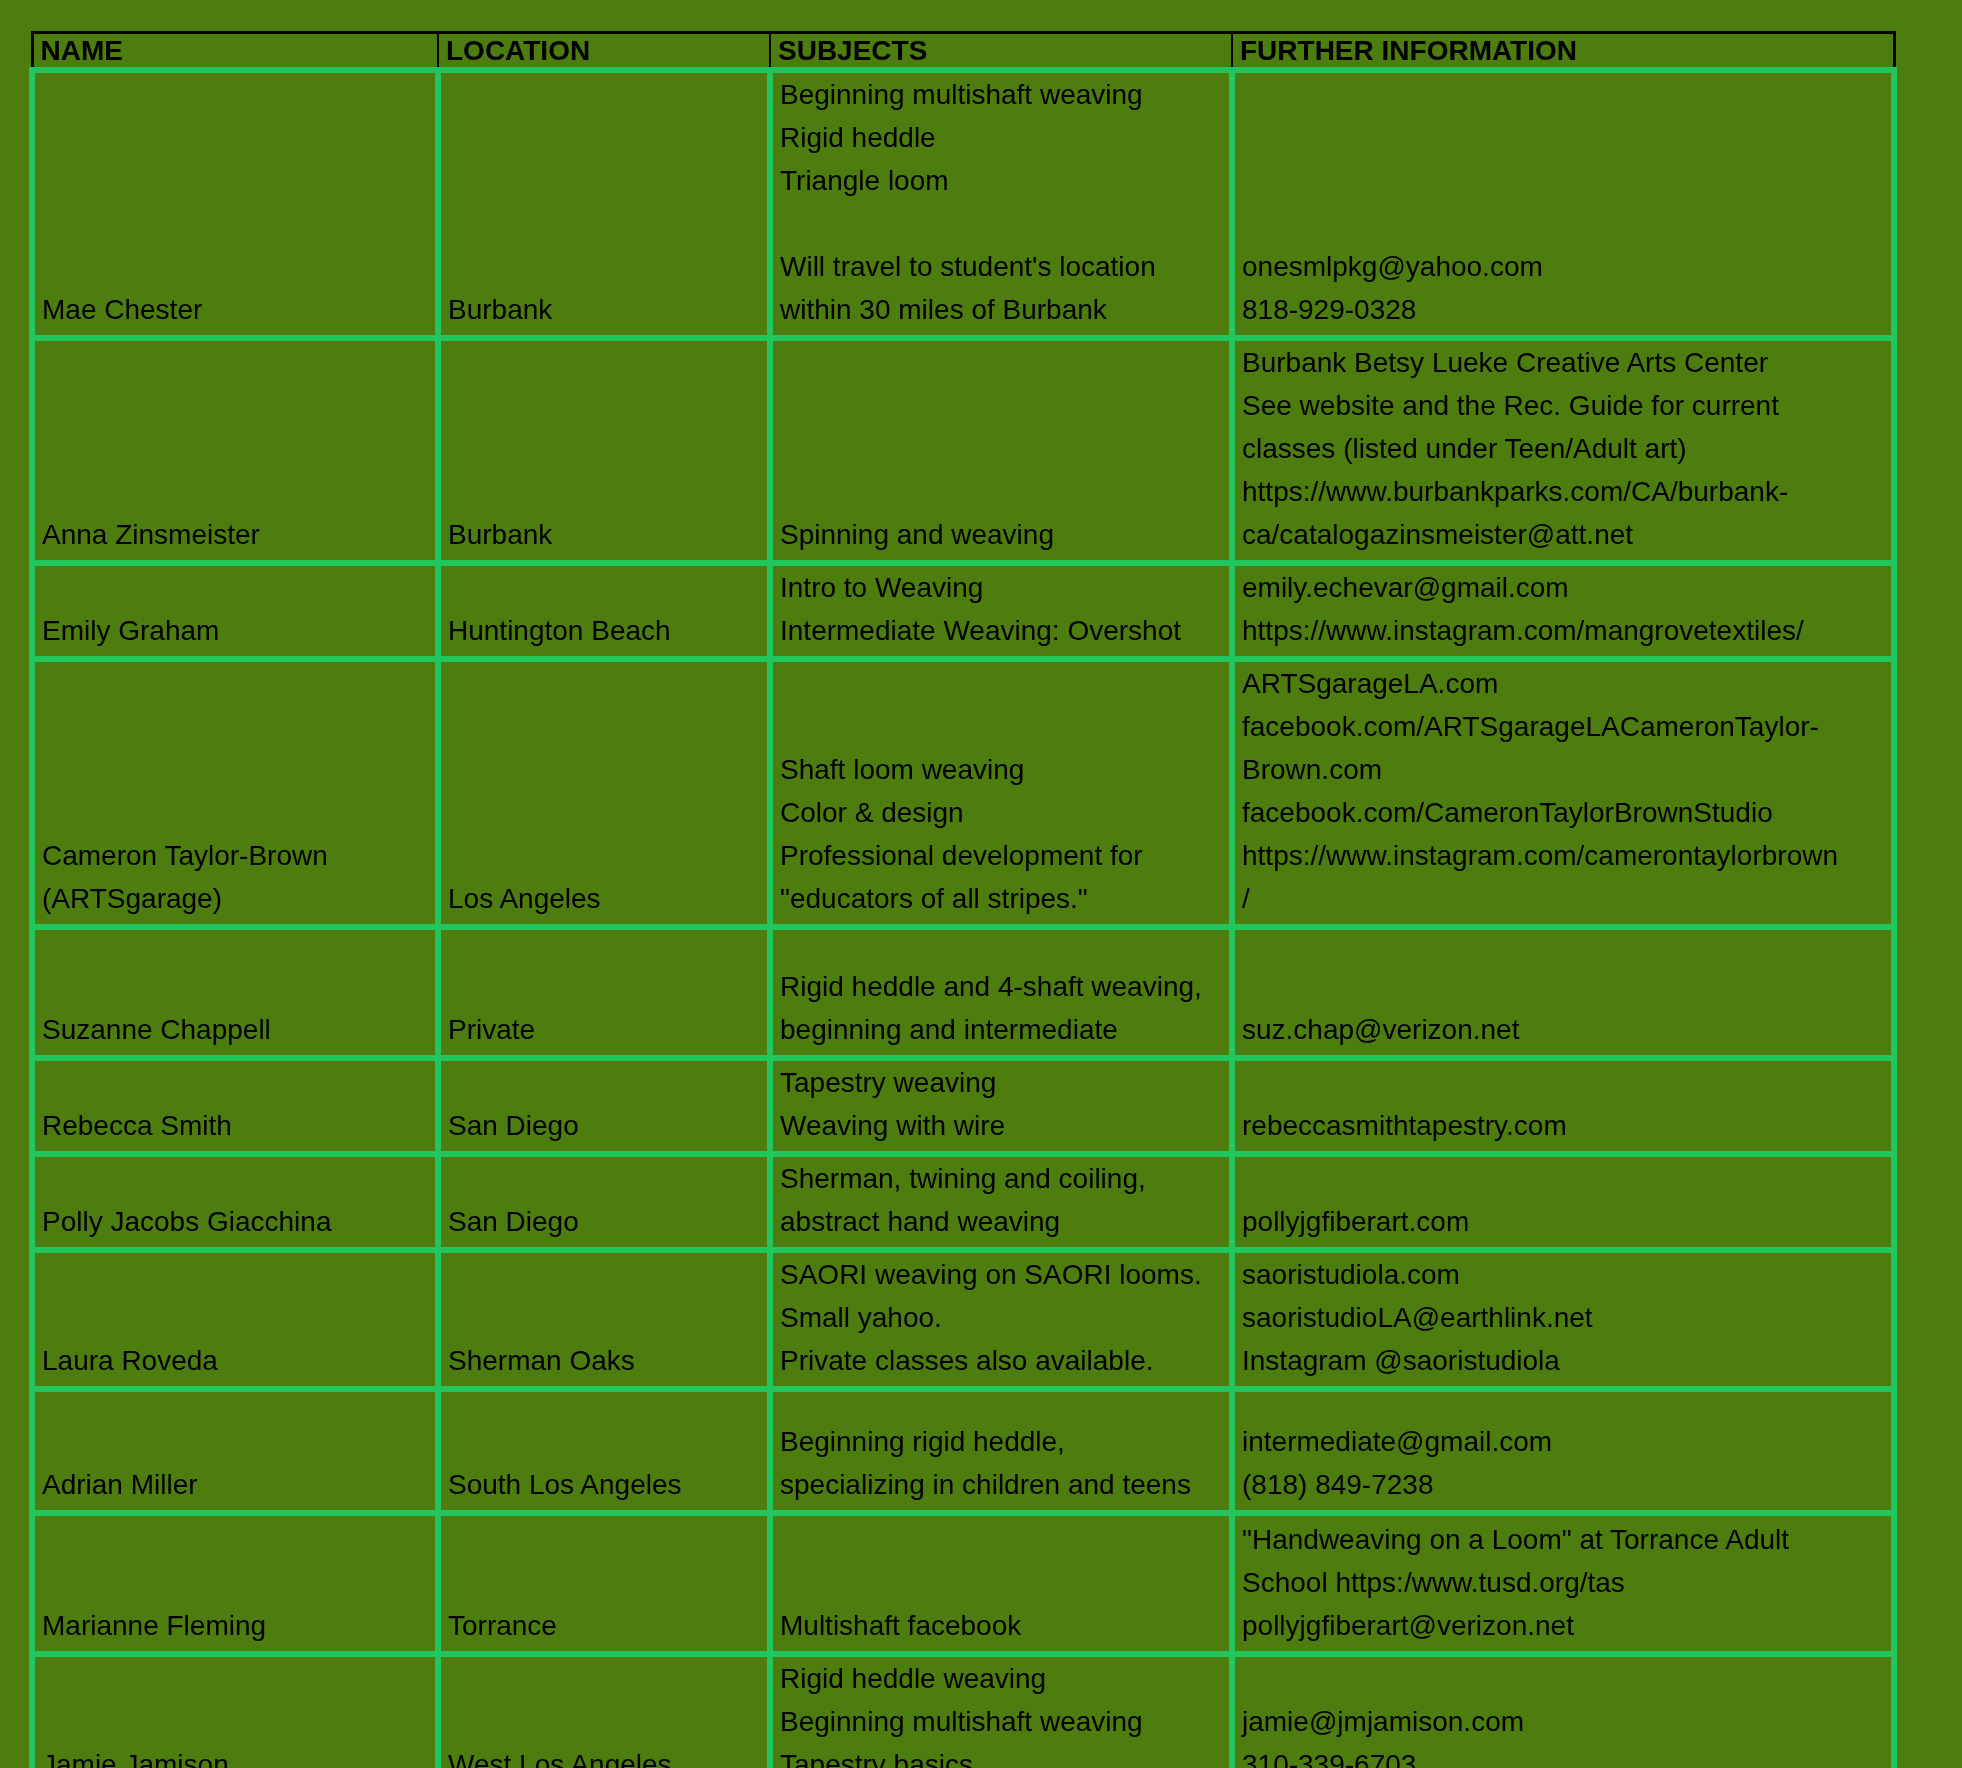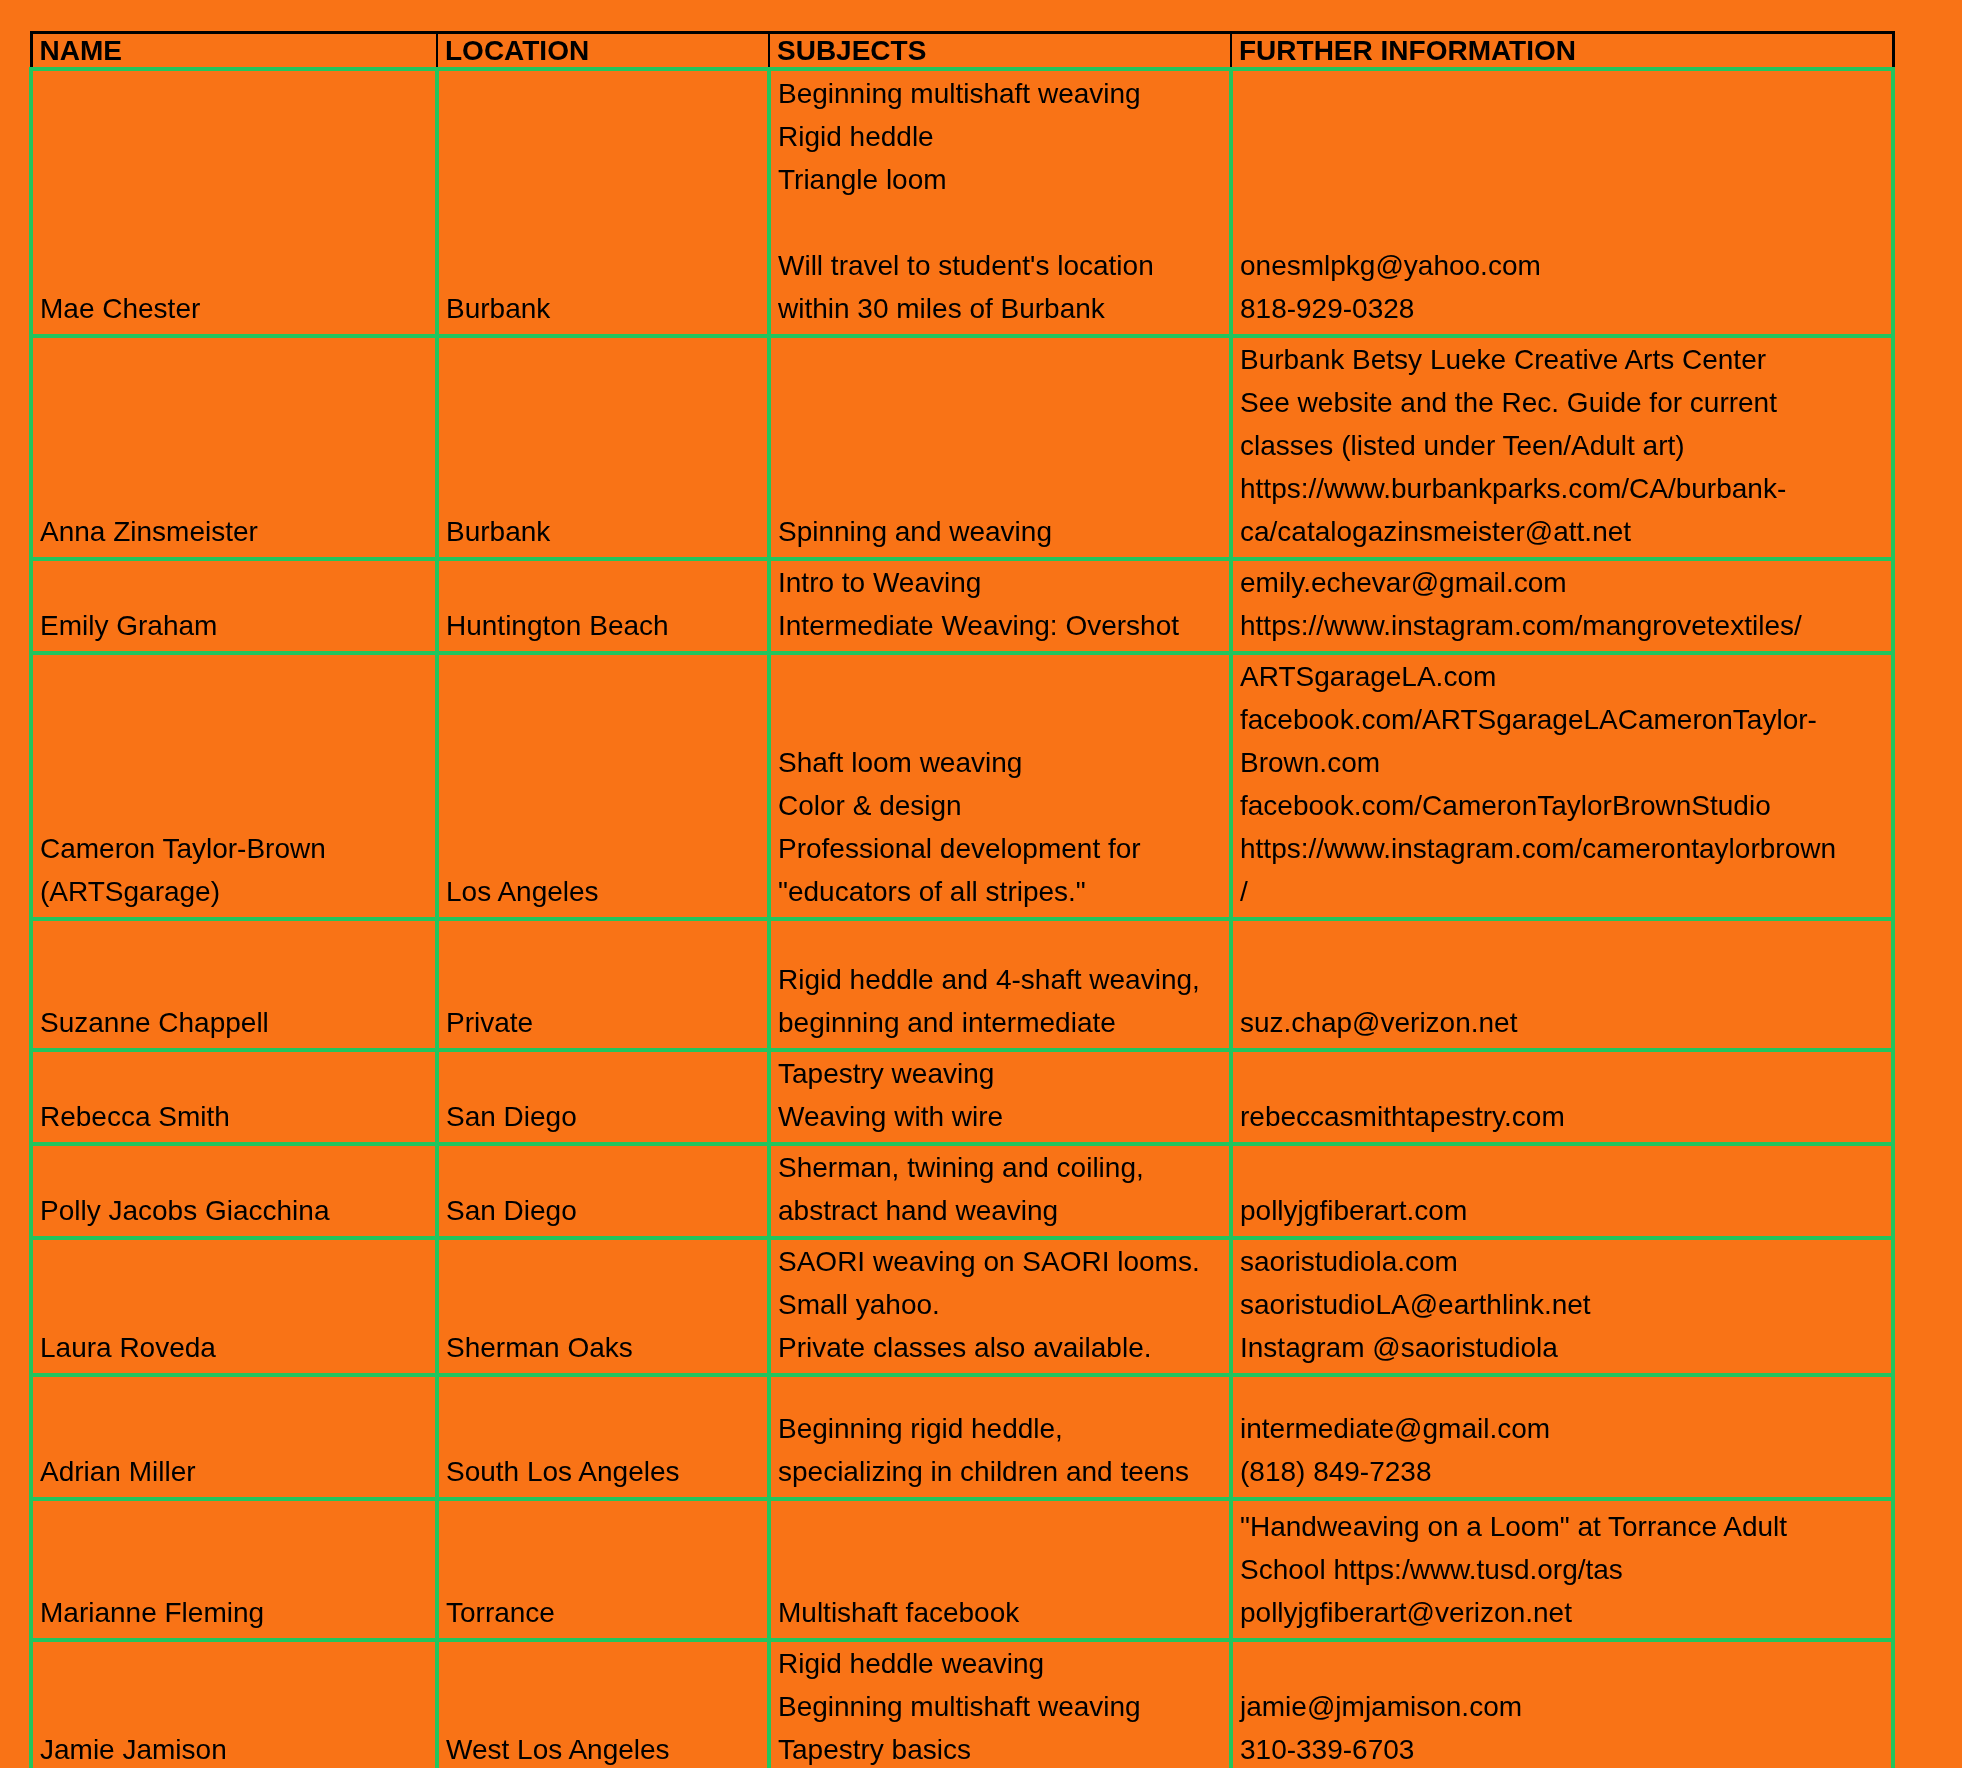--- a/index.html
+++ b/index.html
@@ -6,21 +6,21 @@
     margin: 0;
     padding: 0;
     background: #ffffff;
     font-family: "Liberation Sans", "DejaVu Sans", sans-serif;
     color: #000000;
   }
   .page {
     position: relative;
     width: 1962px;
     height: 1768px;
-    background: #f97316;
+    background: #4d7c0f;
     overflow: hidden;
   }
   .sheet {
     position: absolute;
     left: 29px;
     top: 31px;
   }
   table.grid {
     border-collapse: collapse;
     table-layout: fixed;
@@ -32,21 +32,21 @@
     font-size: 28px;
     font-weight: bold;
     text-align: left;
     vertical-align: middle;
     height: 31px;
     line-height: 31px;
     padding: 1px 7px 1px 7px;
     white-space: nowrap;
   }
   table.grid td {
-    border: 4px solid #22c55e;
+    border: 6px solid #22c55e;
     vertical-align: bottom;
     font-size: 28px;
     line-height: 43px;
     padding: 0 7px 4px 7px;
     overflow: hidden;
   }
   .line {
     white-space: nowrap;
     height: 43px;
   }

